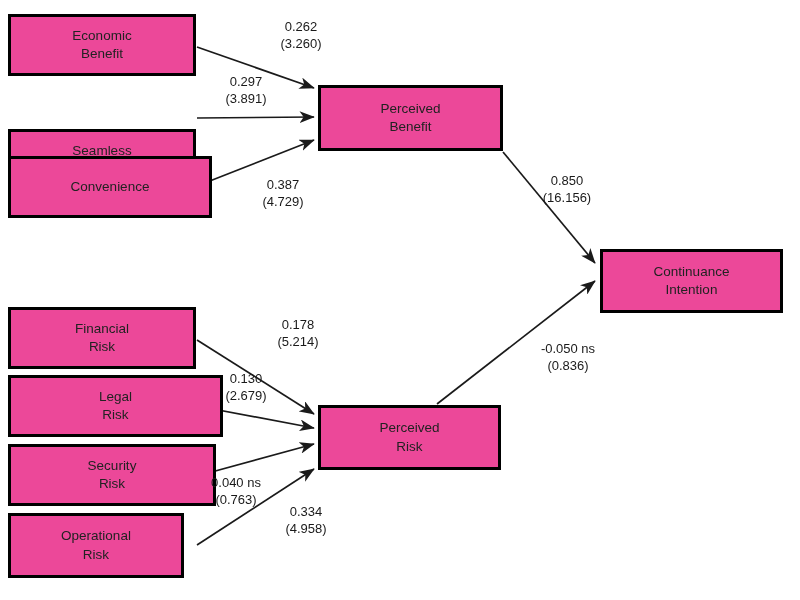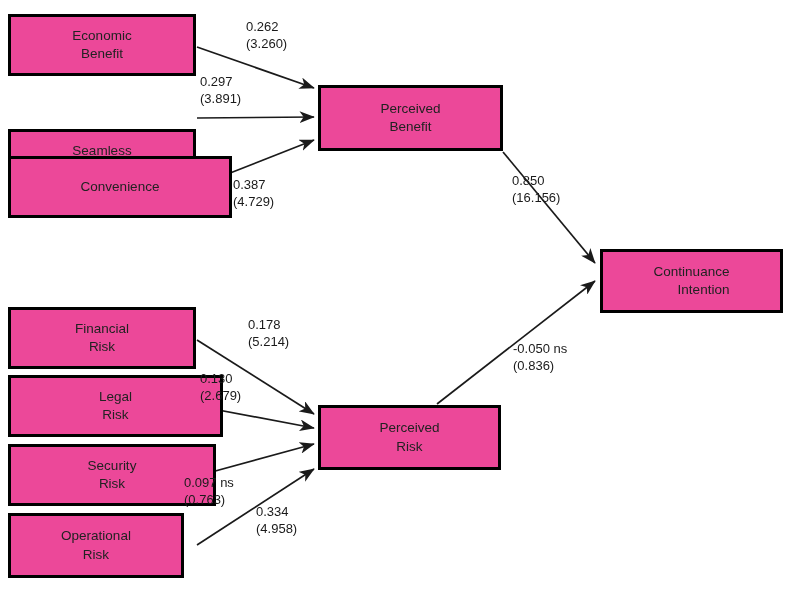--- a/index.html
+++ b/index.html
@@ -40,20 +40,21 @@
     z-index: 2;
   }
   .node .node-label {
     white-space: pre-line;
     display: block;
   }
   .edge-label {
     position: absolute;
     font-size: 13px;
     color: #1a1a1a;
+    text-align: center;
     line-height: 1.32;
     white-space: pre-line;
     z-index: 3;
   }
 </style>
 </head>
 <body>
 
 <div id="canvas">
 
@@ -78,21 +79,21 @@
 
   <div id="node-layer">
       <div class="node" style="left: 8px; top: 14px; width: 188px; height: 62px;">
         <span class="node-label">Economic
 Benefit</span>
       </div>
       <div class="node" style="left: 8px; top: 97px; width: 188px; height: 62px; margin-top: 32px;">
         <span class="node-label">Seamless
 Transaction</span>
       </div>
-      <div class="node" style="left: 8px; top: 156px; width: 224px; height: 62px; align-items: center;">
+      <div class="node" style="left: 8px; top: 156px; width: 204px; height: 62px; align-items: center;">
         <span class="node-label">Convenience</span>
       </div>
       <div class="node" style="left: 8px; top: 307px; width: 188px; height: 62px;">
         <span class="node-label">Financial
 Risk</span>
       </div>
       <div class="node" style="left: 8px; top: 375px; width: 215px; height: 62px;">
         <span class="node-label">Legal
 Risk</span>
       </div>
@@ -105,30 +106,30 @@
 Risk</span>
       </div>
       <div class="node" style="left: 318px; top: 85px; width: 185px; height: 66px;">
         <span class="node-label">Perceived
 Benefit</span>
       </div>
       <div class="node" style="left: 318px; top: 405px; width: 183px; height: 65px;">
         <span class="node-label">Perceived
 Risk</span>
       </div>
-      <div class="node" style="left: 600px; top: 249px; width: 183px; height: 64px; text-align: right;">
+      <div class="node" style="left: 600px; top: 249px; width: 183px; height: 64px;">
         <span class="node-label">Continuance
 Intention</span>
       </div>
     </div>
   <div id="label-layer">
       <div class="edge-label" style="left: 246px; top: 18px; width: 110px;"><div>0.262</div><div>(3.260)</div></div>
       <div class="edge-label" style="left: 200px; top: 73px; width: 92px;"><div>0.297</div><div>(3.891)</div></div>
       <div class="edge-label" style="left: 233px; top: 176px; width: 100px;"><div>0.387</div><div>(4.729)</div></div>
       <div class="edge-label" style="left: 512px; top: 172px; width: 110px;"><div>0.850</div><div>(16.156)</div></div>
       <div class="edge-label" style="left: 513px; top: 340px; width: 110px;"><div>-0.050 ns</div><div>(0.836)</div></div>
       <div class="edge-label" style="left: 248px; top: 316px; width: 100px;"><div>0.178</div><div>(5.214)</div></div>
       <div class="edge-label" style="left: 200px; top: 370px; width: 92px;"><div>0.130</div><div>(2.679)</div></div>
-      <div class="edge-label" style="left: 184px; top: 474px; width: 104px;"><div>0.097 ns</div><div>(0.763)</div></div>
+      <div class="edge-label" style="left: 184px; top: 474px; width: 104px;"><div>0.040 ns</div><div>(0.763)</div></div>
       <div class="edge-label" style="left: 256px; top: 503px; width: 100px;"><div>0.334</div><div>(4.958)</div></div>
     </div>
 
 </div>
 
 </body></html>

